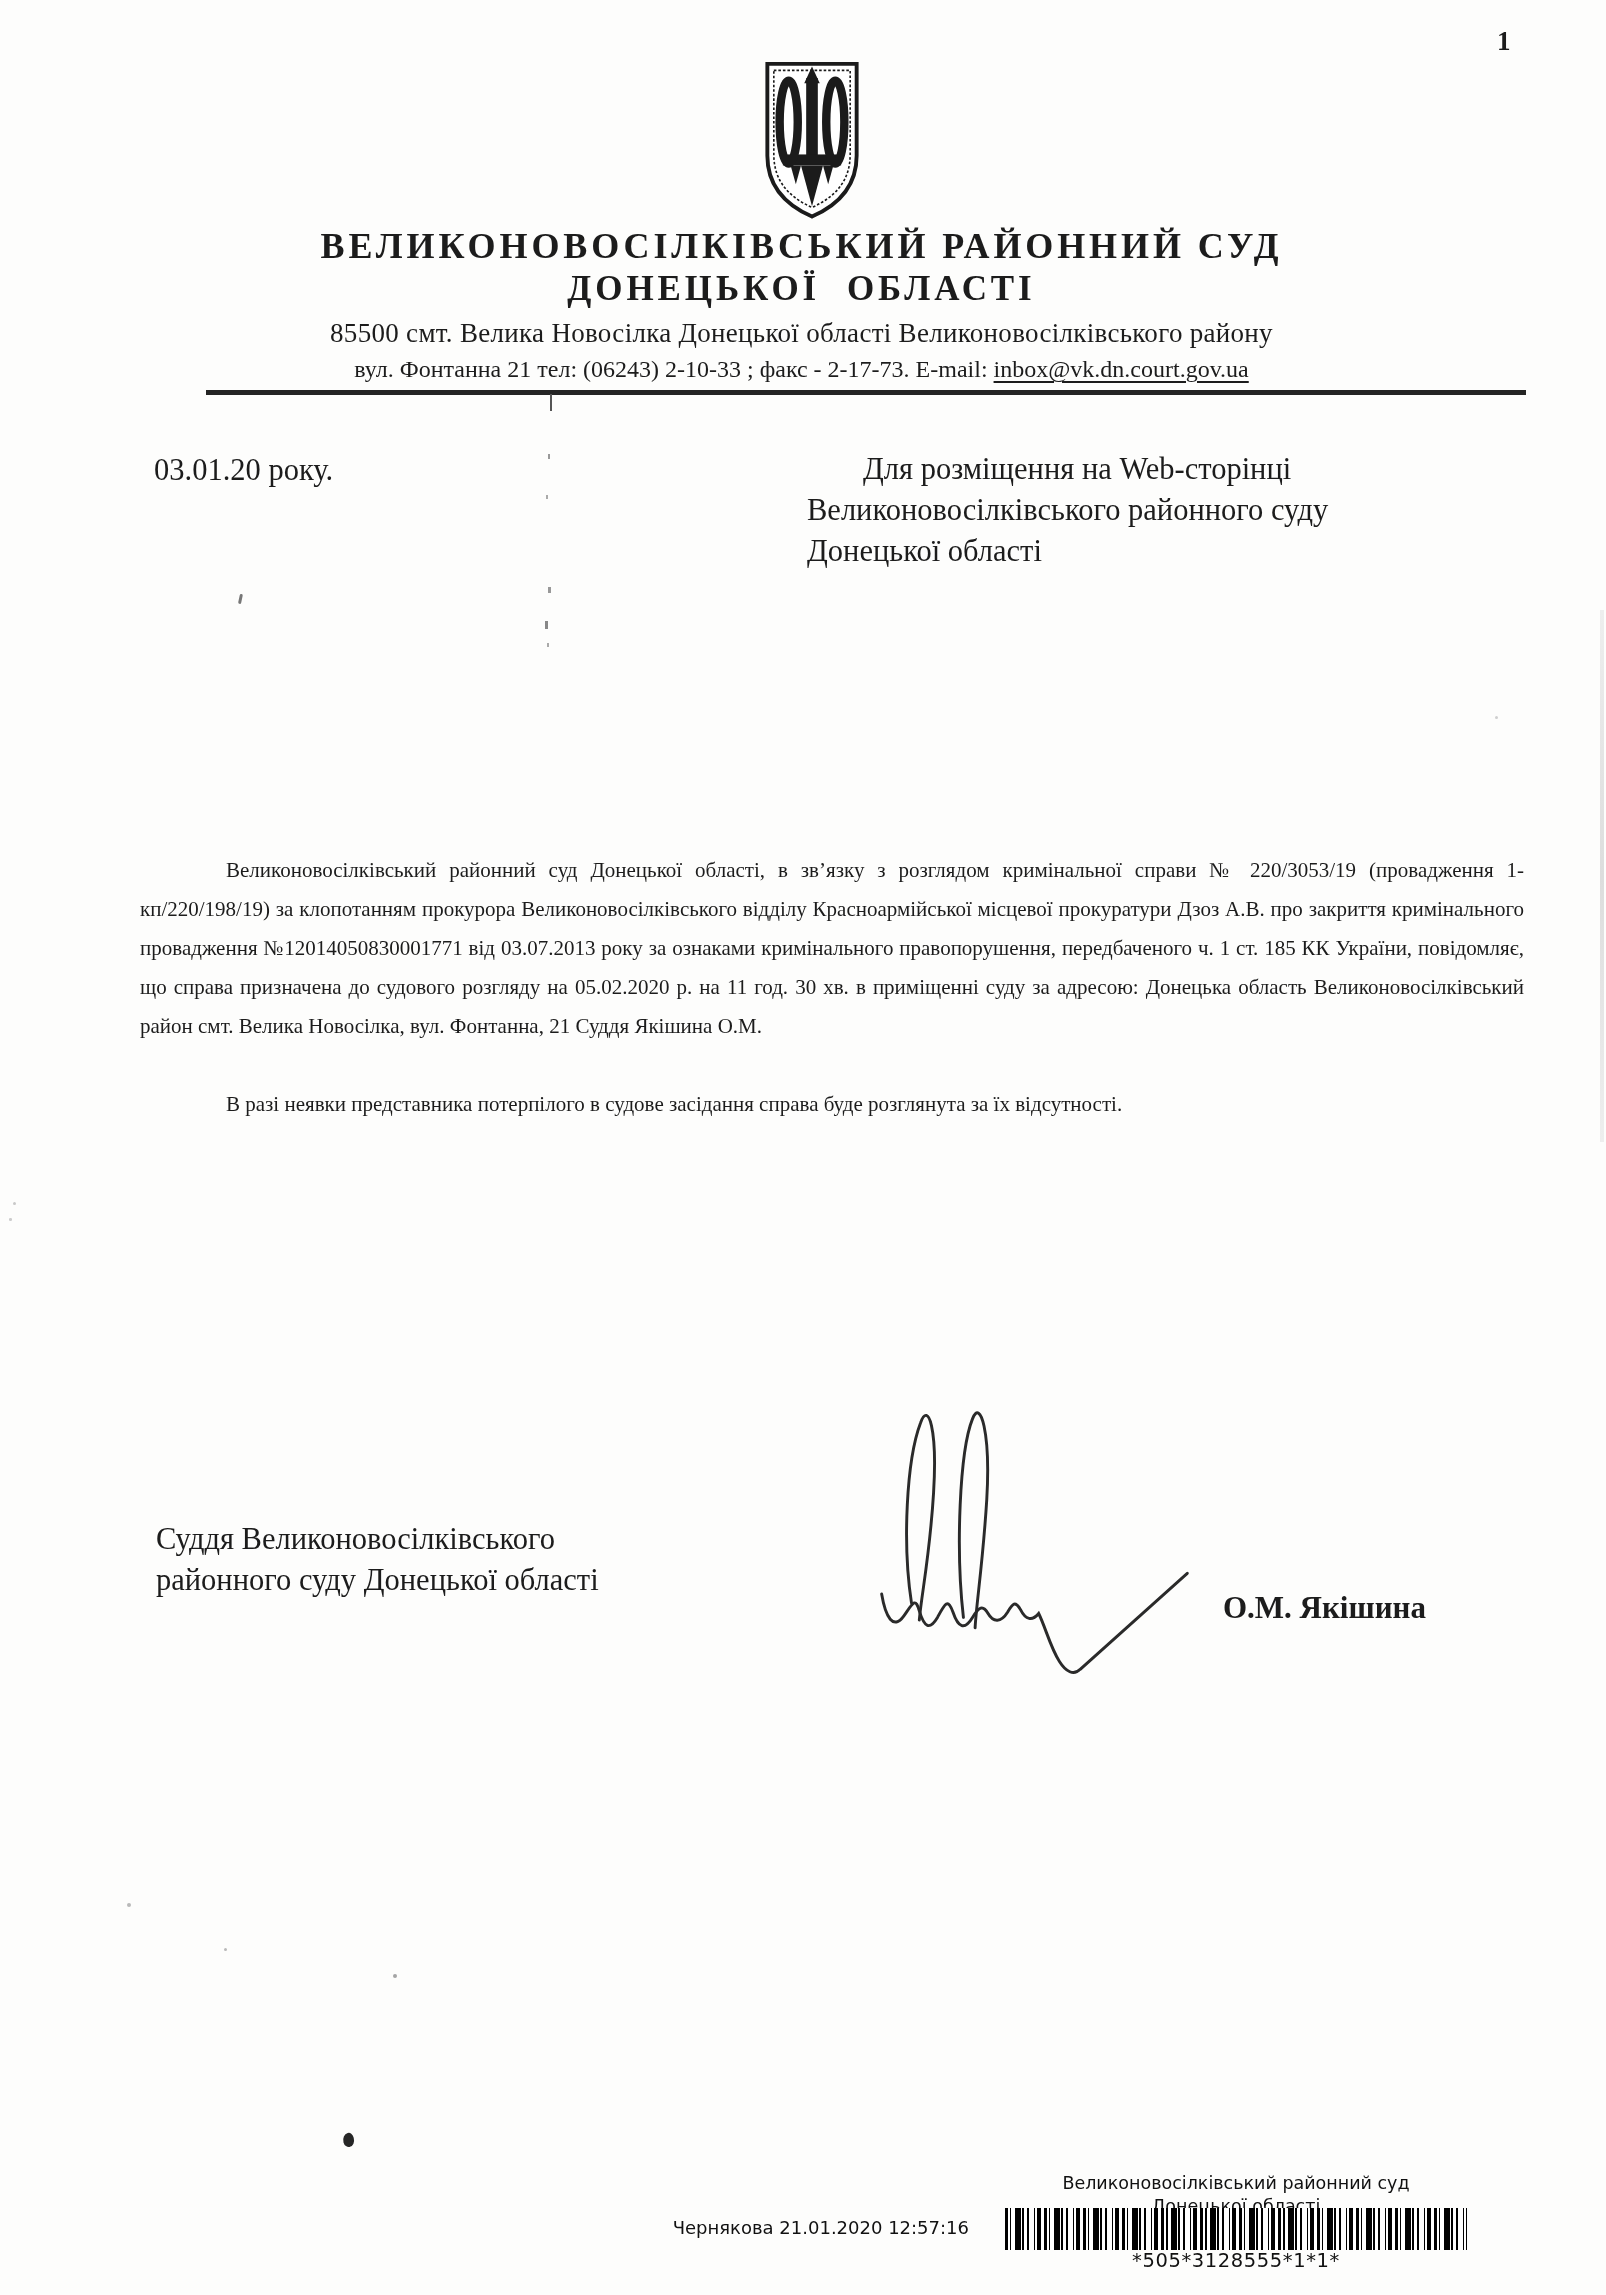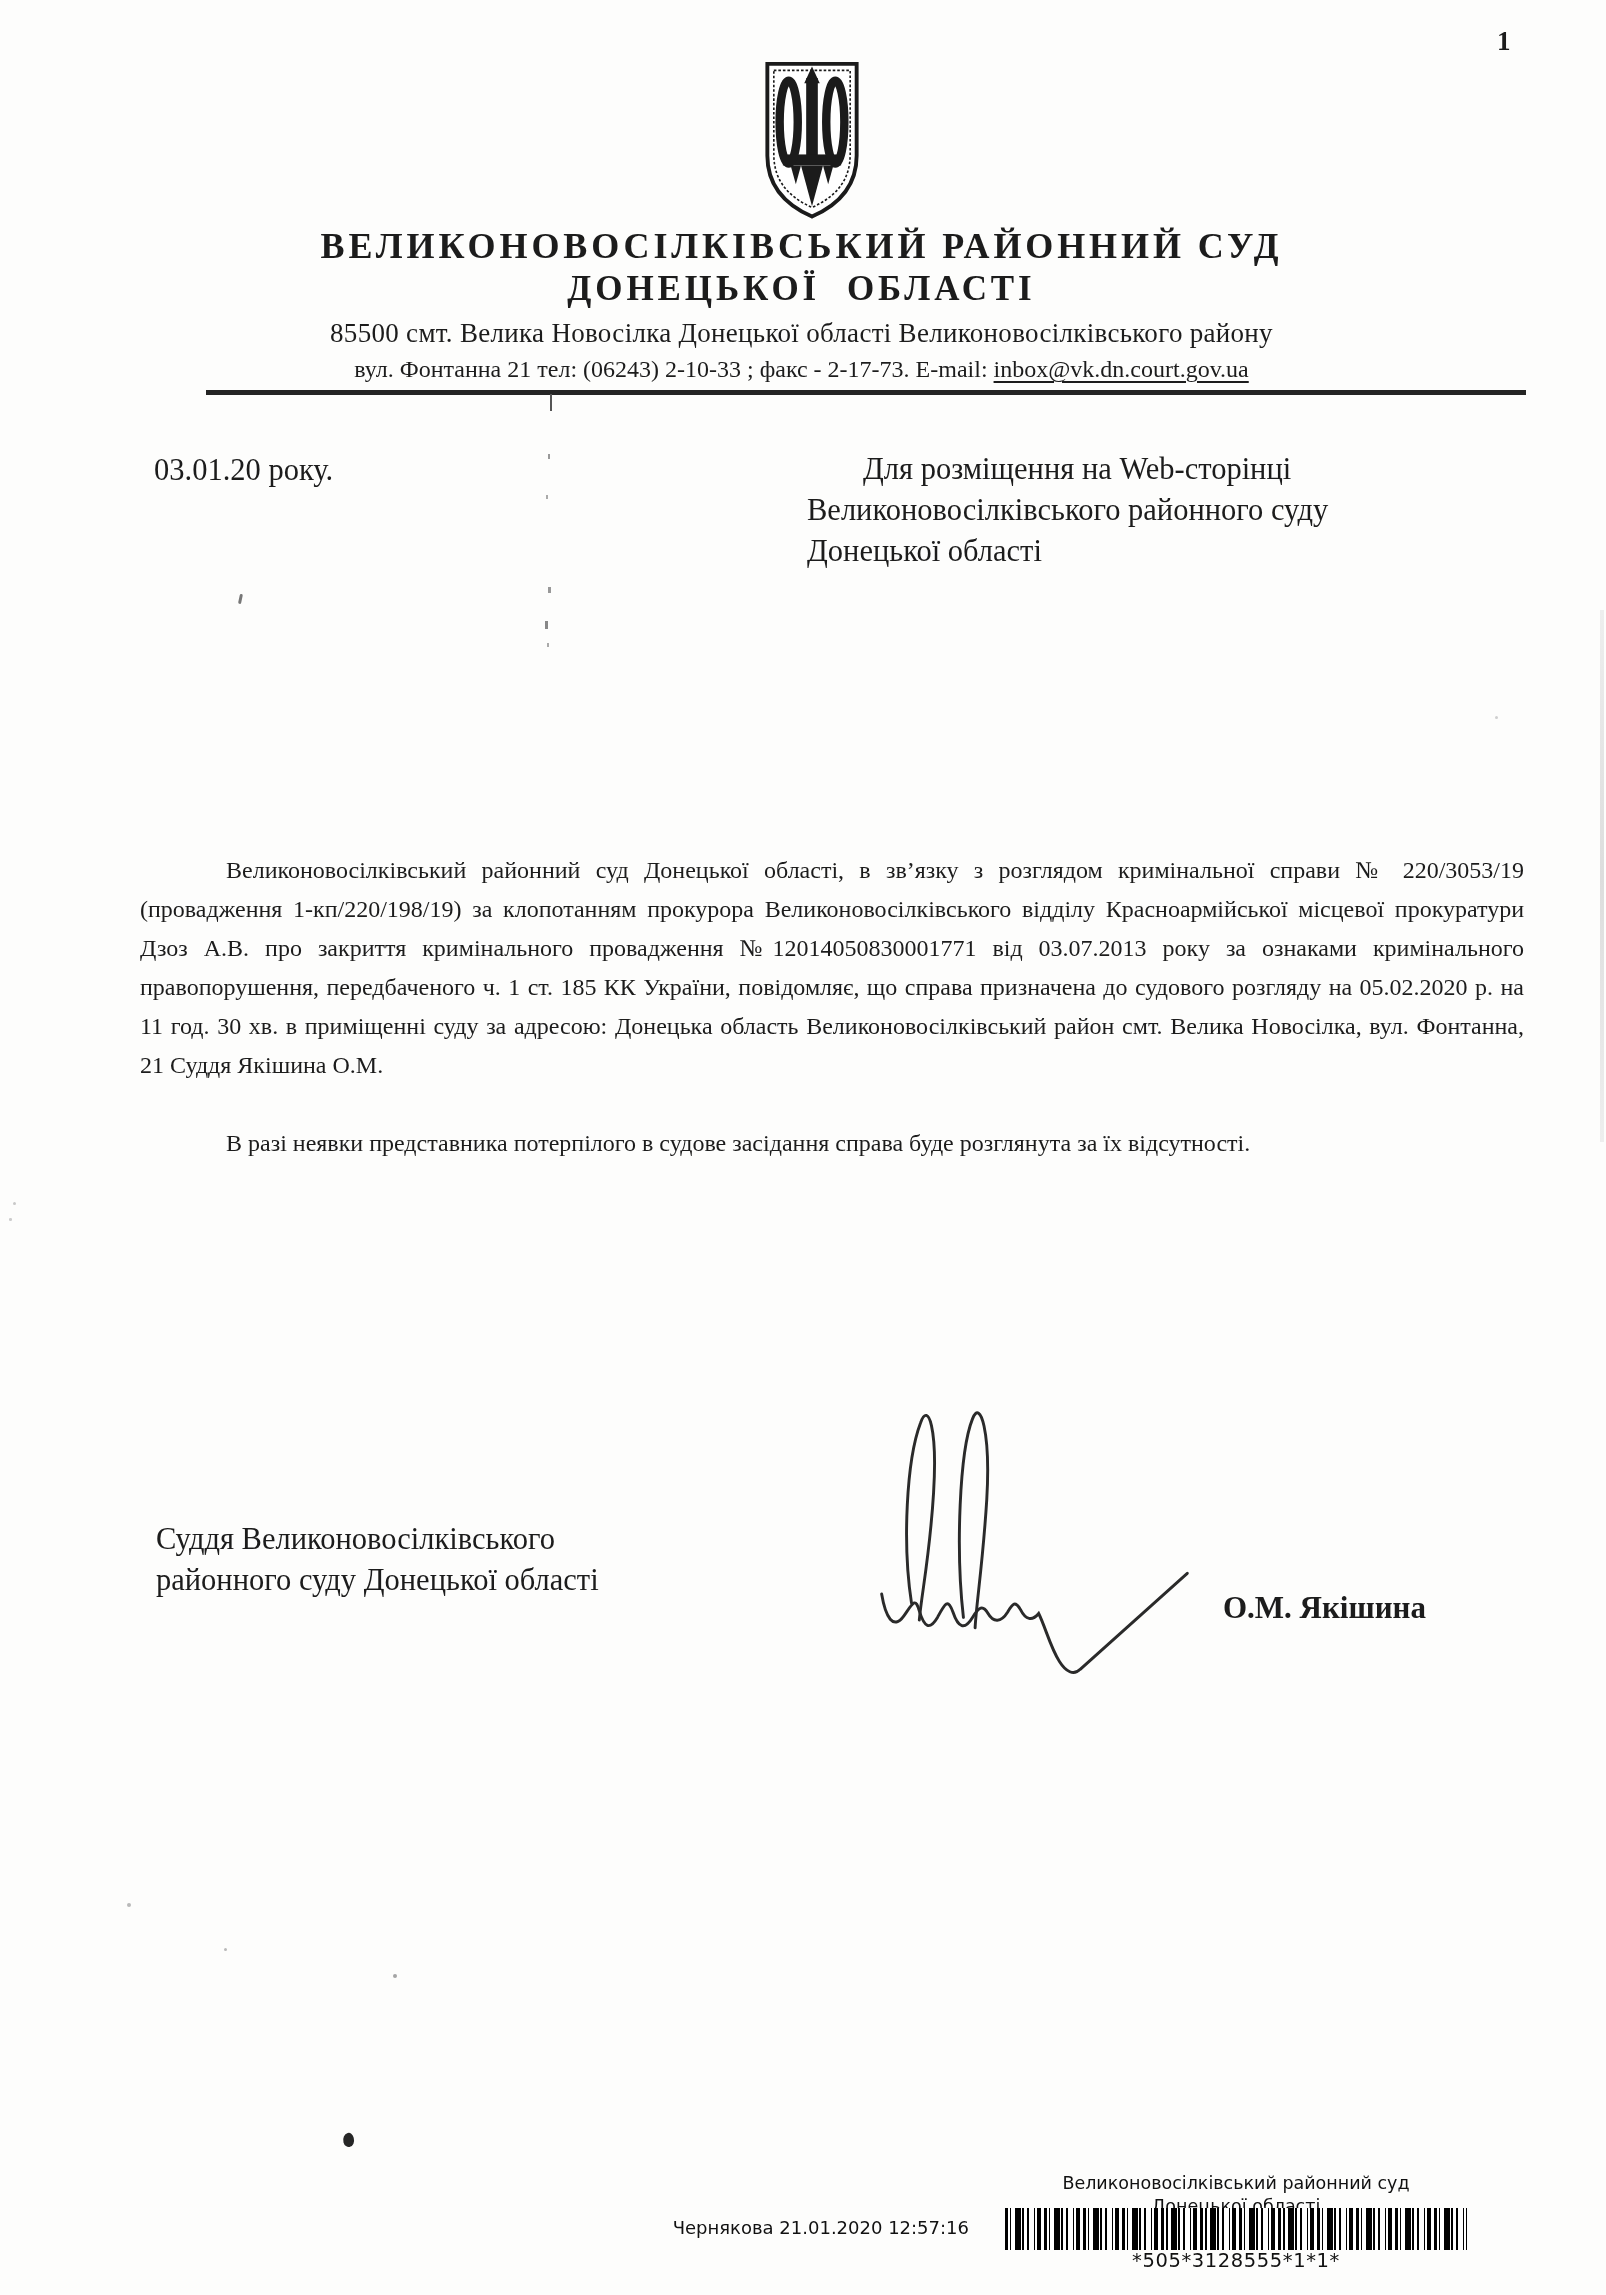--- a/index.html
+++ b/index.html
@@ -24,21 +24,21 @@
   .hdr-contact .email{text-decoration:underline;text-underline-offset:3.9px;text-decoration-thickness:1.9px;}
   .hdr-rule{left:206px;top:390px;width:1320px;height:4.5px;background:#242424;}
   
   .doc-date{left:154px;top:453px;font-size:30.5px;}
   .web-note{left:807px;top:449px;width:584px;font-size:30.5px;line-height:41px;}
   .web-note .ind{padding-left:56px;}
   
   .attention{left:811px;top:698px;font-size:30.5px;font-weight:bold;line-height:41px;}
   .attention .company{display:inline-block;border-bottom:3.2px solid #1c1c1c;padding:0 9px 2.6px 0;}
   
-  .body-text{left:140px;top:851px;width:1384px;font-size:24px;line-height:39px;text-align:justify;}
+  .body-text{left:140px;top:851px;width:1384px;font-size:21px;line-height:39px;text-align:justify;}
   .body-text p{margin:0;text-indent:86px;}
   .body-text p.gap{margin-top:39px;}
   .summon-company{font-weight:bold;text-decoration:underline;text-underline-offset:4.5px;text-decoration-thickness:2.6px;}
   
   .judge-title{left:156px;top:1519px;font-size:30.5px;font-weight:normal;line-height:41px;}
   .judge-name{left:1223px;top:1590px;font-size:31px;font-weight:bold;}
   .sig-svg{left:857px;top:1389px;width:571px;height:305px;}
   
   .stamp{font-family:"DejaVu Sans","Liberation Sans",sans-serif;color:#111;}
   .stamp-line1{left:1005px;top:2173px;width:462px;text-align:center;font-size:17.5px;}

